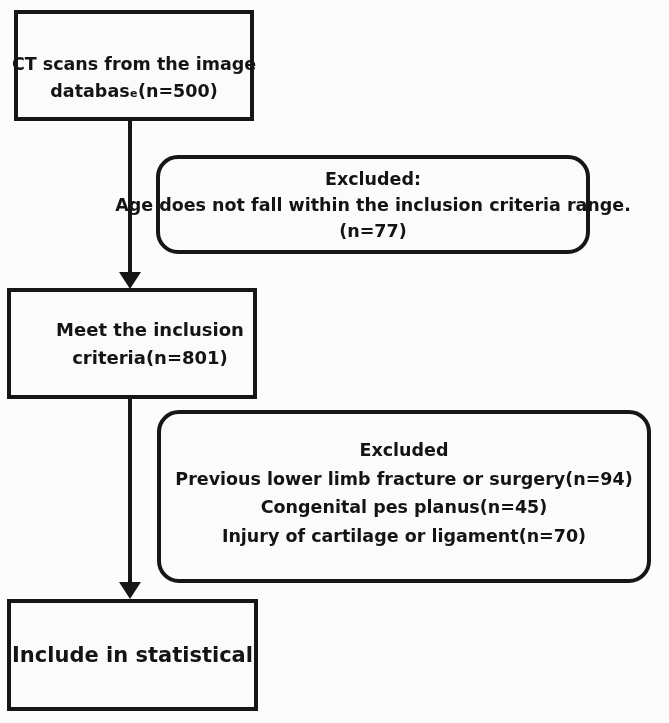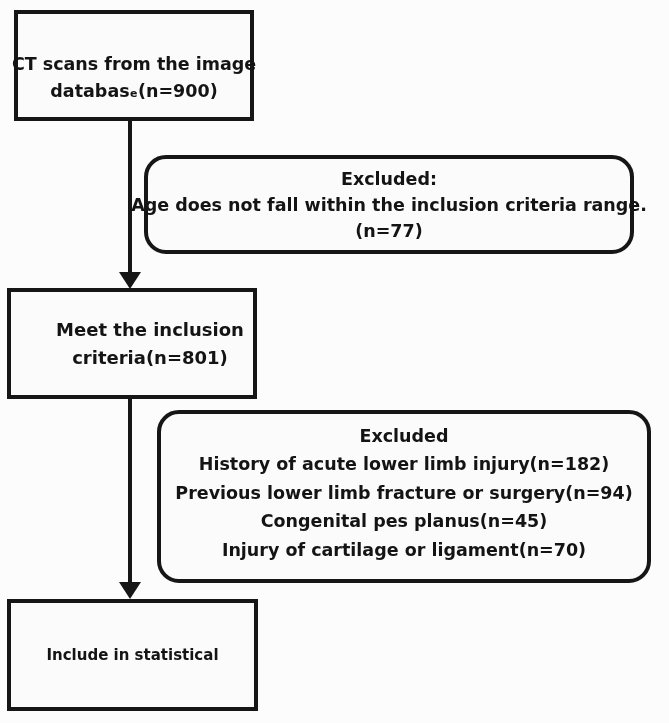--- a/index.html
+++ b/index.html
@@ -35,35 +35,35 @@
     display: block;
     white-space: nowrap;
   }
 
   #node-ct-scans {
     left: 14px; top: 10px; width: 240px; height: 111px;
     font-size: 17.5px; line-height: 27px;
     padding-top: 24px;
   }
   #node-excluded-age {
-    left: 144px; top: 155px; width: 490px; height: 99px;
+    left: 156px; top: 155px; width: 434px; height: 99px;
     font-size: 17.5px; line-height: 26px;
   }
   #node-meet-criteria {
     left: 7px; top: 288px; width: 250px; height: 111px;
     font-size: 18px; line-height: 28px; padding-left: 36px;
   }
   #node-excluded-reasons {
     left: 157px; top: 410px; width: 494px; height: 173px;
     font-size: 17.5px; line-height: 28.5px;
     padding-bottom: 7px;
   }
   #node-statistical-analysis {
     left: 7px; top: 599px; width: 251px; height: 112px;
-    font-size: 15px; line-height: 27px;
+    font-size: 21px; line-height: 27px;
   }
 
   .connector {
     position: absolute;
     width: 4px;
     background: #161616;
   }
   #connector-top {
     left: 128px; top: 118px; height: 158px;
   }
@@ -85,21 +85,21 @@
     left: 119px; top: 582px;
   }
 </style>
 </head>
 <body>
 
 <div class="canvas">
 
   <div class="node rect" id="node-ct-scans">
     <span class="line">CT scans from the image</span>
-    <span class="line">databasₑ(n=900)</span>
+    <span class="line">databasₑ(n=500)</span>
   </div>
 
   <div class="connector" id="connector-top"></div>
   <div class="arrowhead" id="arrowhead-top"></div>
 
   <div class="node rounded" id="node-excluded-age">
     <span class="line">Excluded:</span>
     <span class="line">Age does not fall within the inclusion criteria range.</span>
     <span class="line">(n=77)</span>
   </div>
@@ -107,21 +107,20 @@
   <div class="node rect" id="node-meet-criteria">
     <span class="line">Meet the inclusion</span>
     <span class="line">criteria(n=801)</span>
   </div>
 
   <div class="connector" id="connector-bottom"></div>
   <div class="arrowhead" id="arrowhead-bottom"></div>
 
   <div class="node rounded" id="node-excluded-reasons">
     <span class="line">Excluded</span>
-    <span class="line">History of acute lower limb injury(n=182)</span>
     <span class="line">Previous lower limb fracture or surgery(n=94)</span>
     <span class="line">Congenital pes planus(n=45)</span>
     <span class="line">Injury of cartilage or ligament(n=70)</span>
   </div>
 
   <div class="node rect" id="node-statistical-analysis">
     <span class="line">Include in statistical</span>
   </div>
 
 </div>

